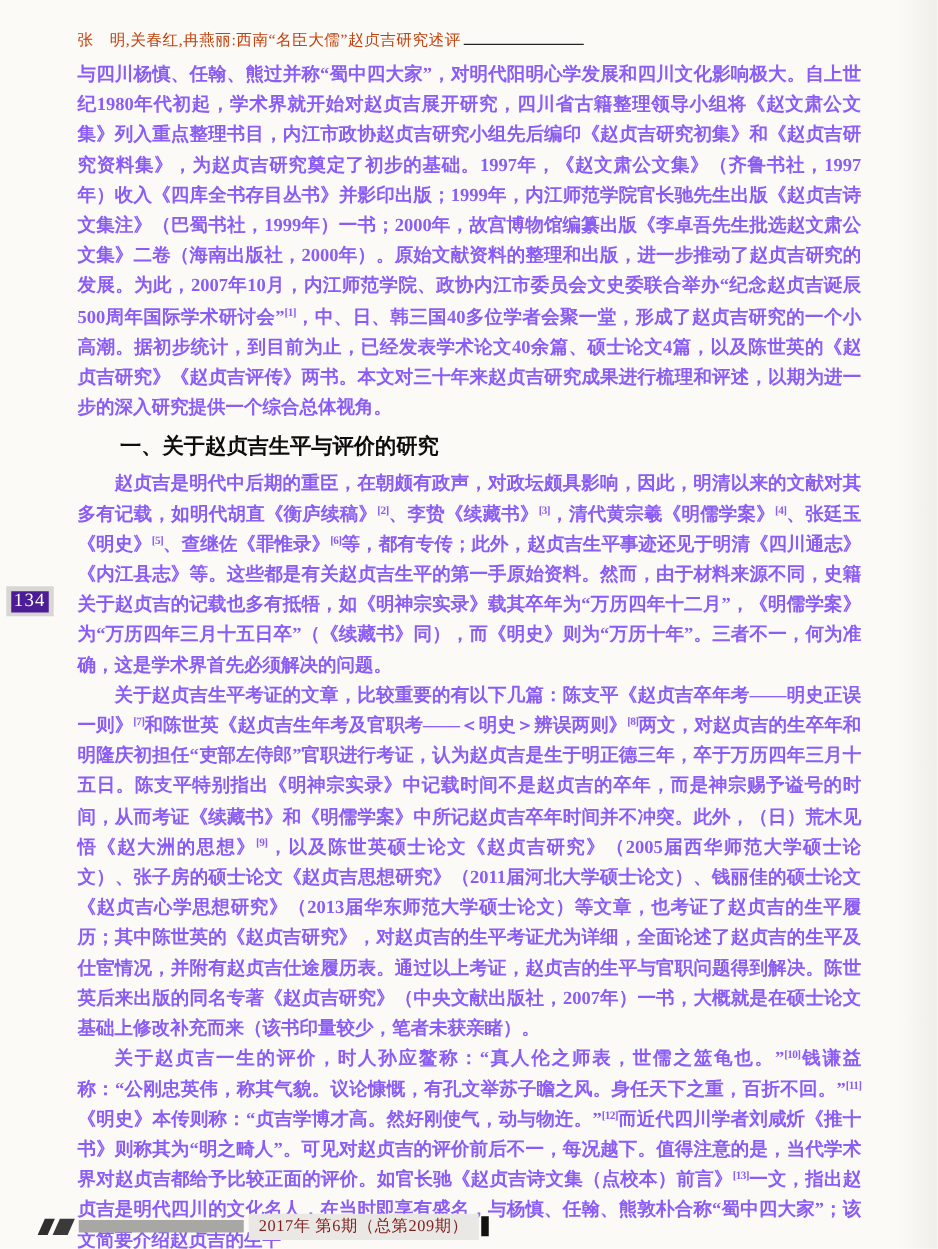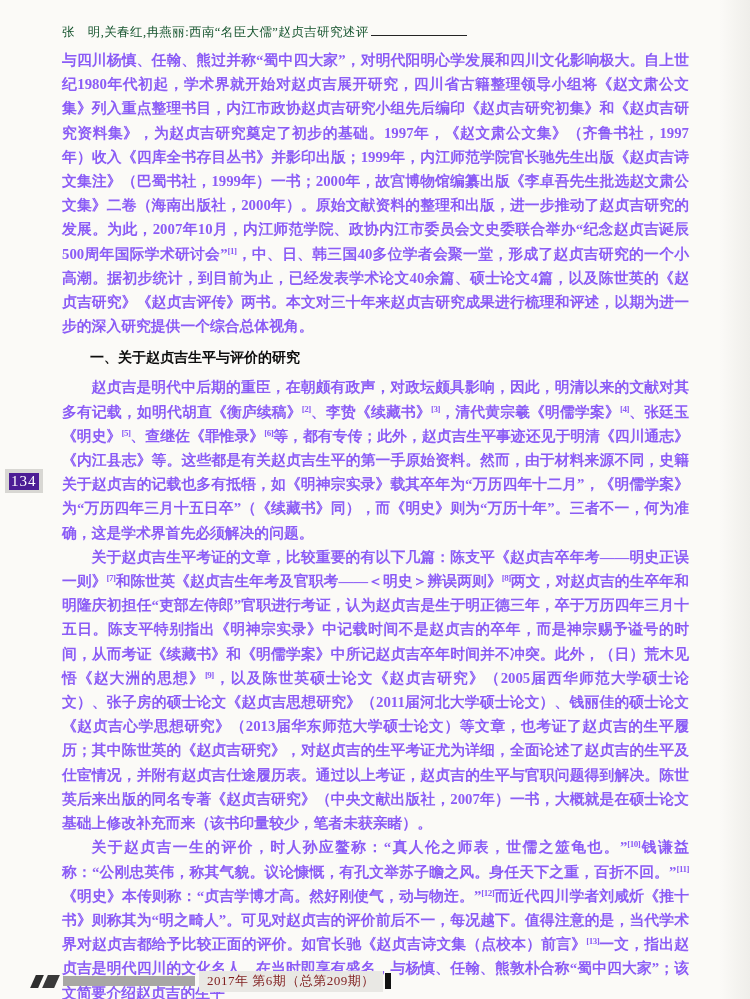--- a/index.html
+++ b/index.html
@@ -8,21 +8,21 @@
     position: relative;
     overflow: hidden;
     background: linear-gradient(90deg, #fbfaf7 0%, #fbfaf7 96%, #efeeea 100%);
     font-family: "Liberation Serif", "DejaVu Serif", serif;
     color: #161616;
   }
   .running-head {
     position: absolute;
     top: 24px; left: 62px; right: 56px;
     font-size: 12.5px;
-    color: #14532d;
+    color: #c2410c;
     letter-spacing: 0.4px;
     white-space: nowrap;
   }
   .running-head-line {
     display: inline-block;
     width: 96px;
     height: 1px;
     background: #242424;
     vertical-align: baseline;
     margin-left: 2px;
@@ -38,21 +38,21 @@
     line-height: 24.2px;
     text-align: justify;
     text-justify: inter-ideograph;
     color: #8b5cf6;
     font-weight: bold;
   }
   .para.indent { text-indent: 2em; }
   .heading {
     font-family: "Liberation Sans", "DejaVu Sans", sans-serif;
     font-weight: bold;
-    font-size: 14px;
+    font-size: 17px;
     color: #0d0d0d;
     margin: 8px 0 7px 0;
     text-indent: 2em;
     line-height: 22px;
   }
   sup.cite {
     font-size: 9px;
     line-height: 0;
     vertical-align: 5px;
     letter-spacing: -0.5px;

